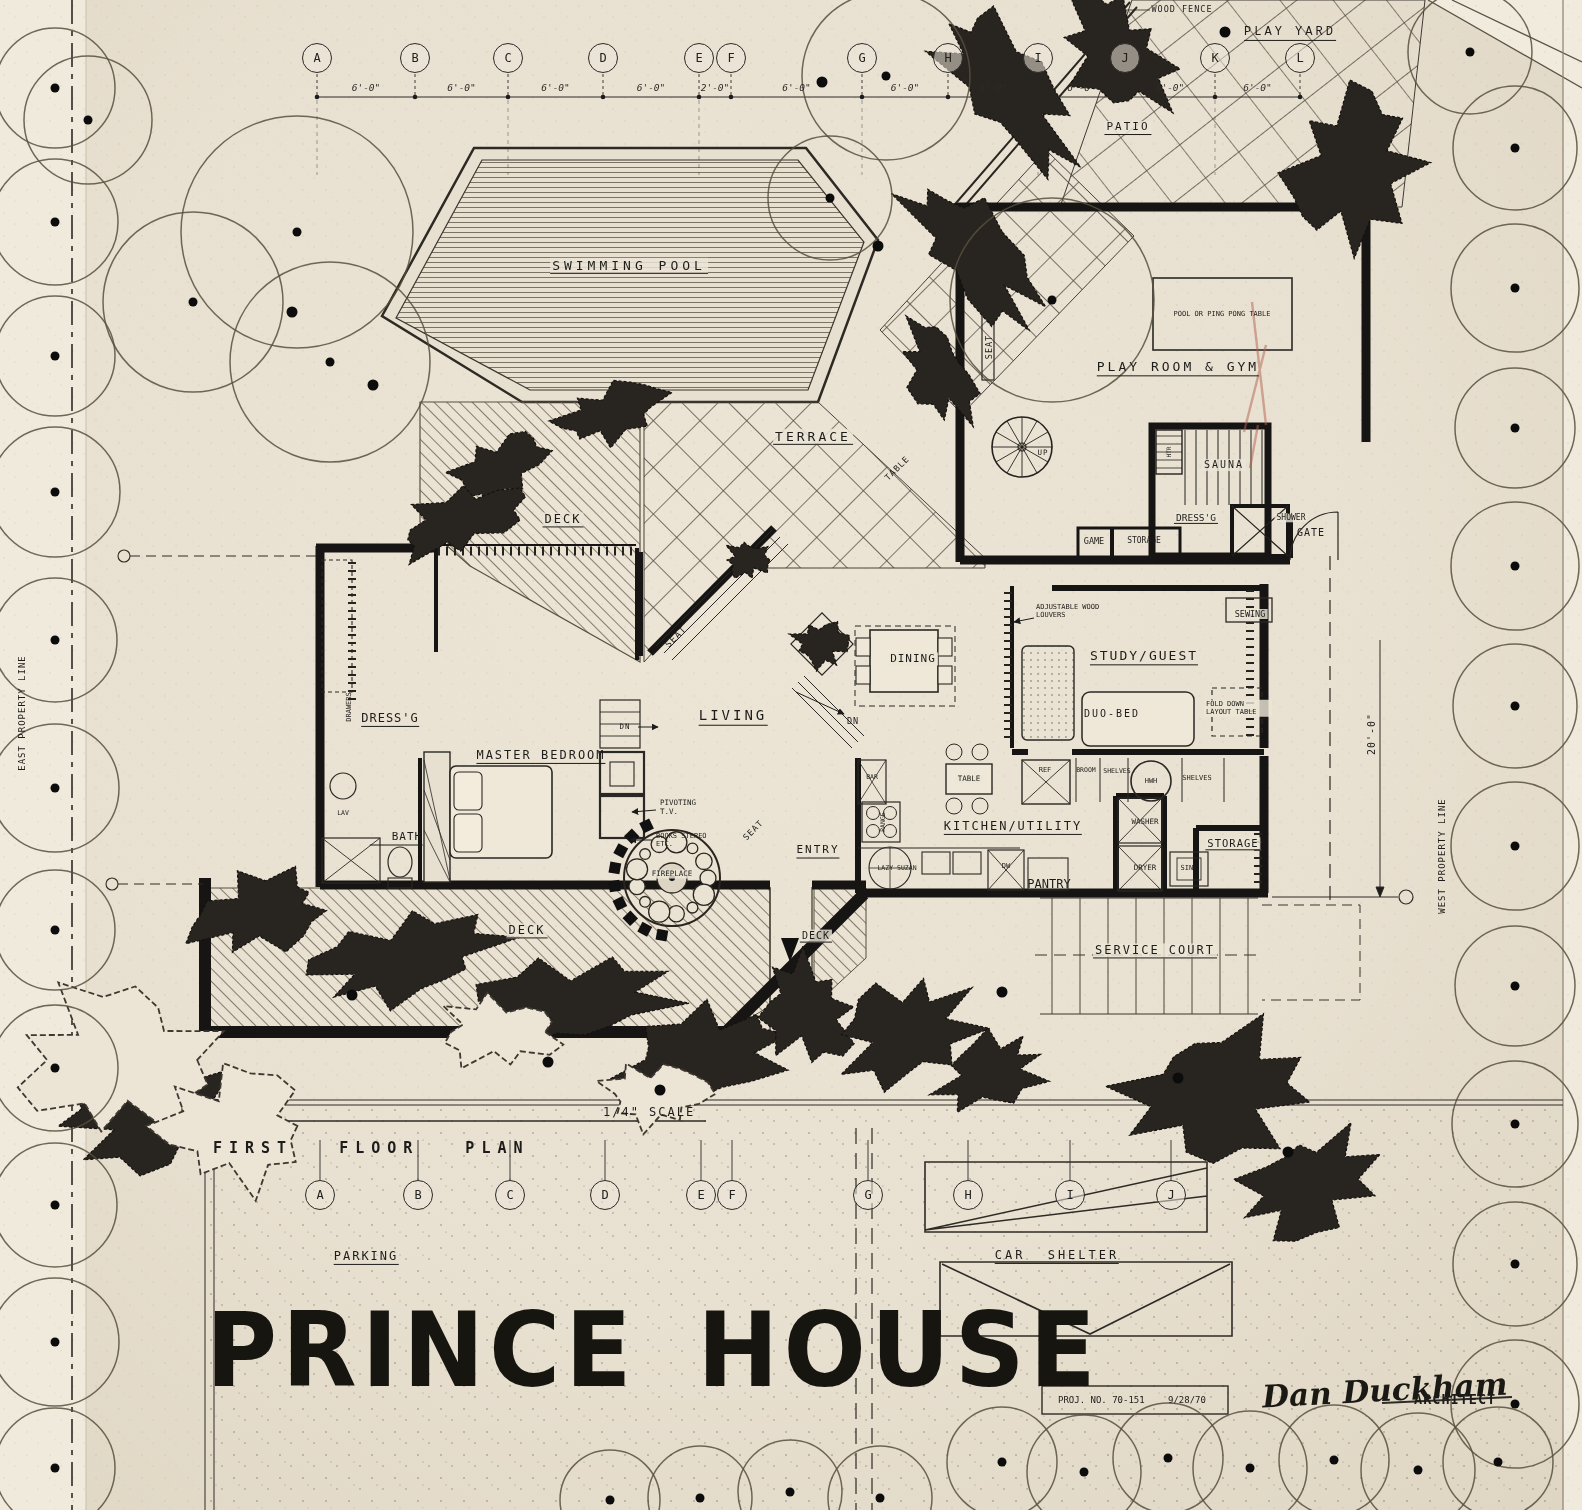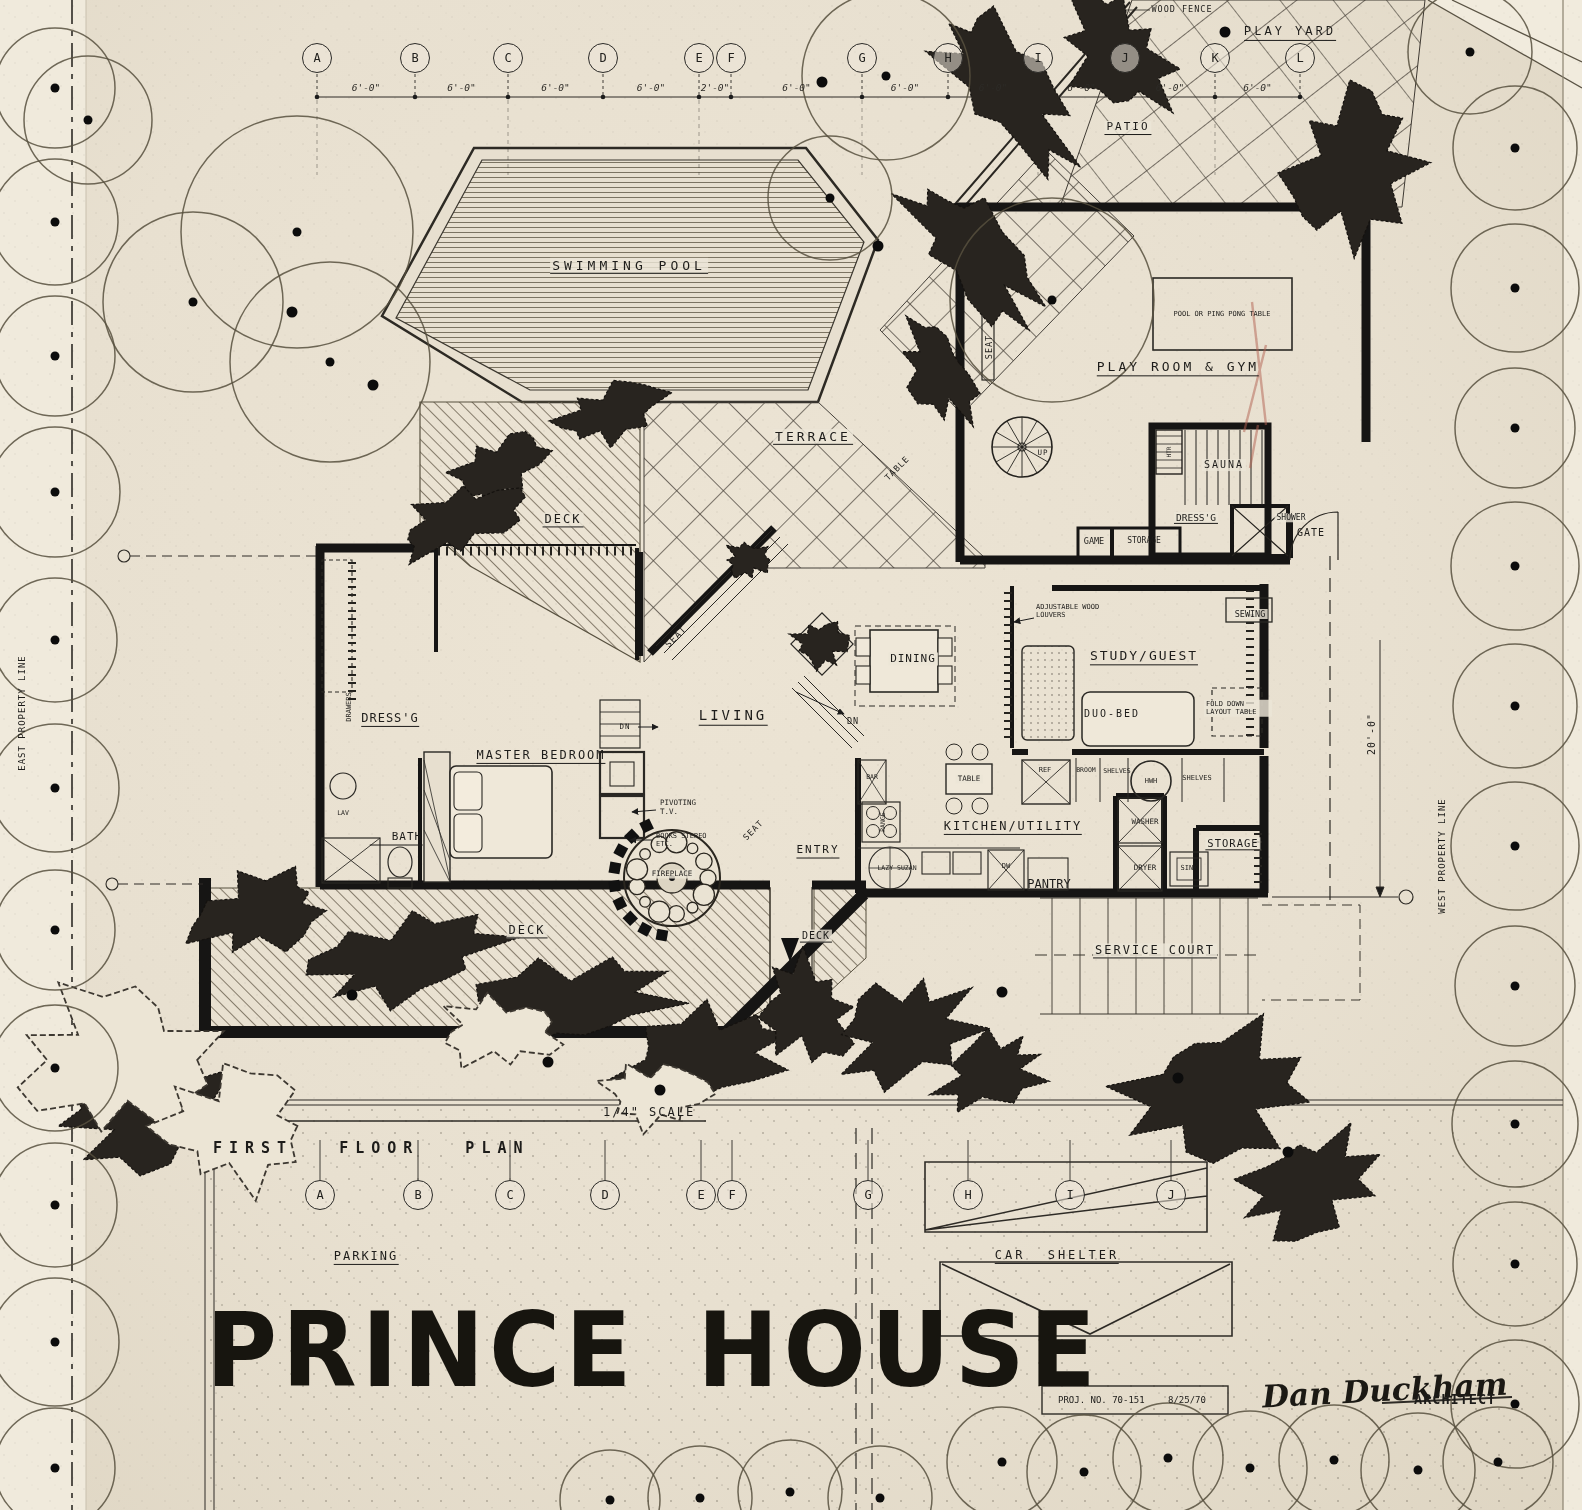--- a/index.html
+++ b/index.html
@@ -504,21 +504,21 @@
 <div class="lbl" style="left:1197px;top:778px;font-size:7px;letter-spacing:0;">SHELVES</div>
 <div class="lbl" style="left:1145px;top:822px;font-size:7.5px;letter-spacing:0;">WASHER</div>
 <div class="lbl" style="left:1145px;top:868px;font-size:7.5px;letter-spacing:0;">DRYER</div>
 <div class="lbl" style="left:1189px;top:868px;font-size:7px;letter-spacing:0;">SINK</div>
 <div class="lbl v" style="left:1169px;top:452px;font-size:6px;letter-spacing:0;">HTR</div>
 
 <div class="lbl la plantitle" style="left:213px;top:1112px;font-size:15px;letter-spacing:7px;word-spacing:30px;">FIRST FLOOR PLAN</div>
 <div class="lbl la" style="left:603px;top:1112px;font-size:12px;letter-spacing:2px;">1/4" SCALE</div>
 <div class="bigtitle">PRINCE HOUSE</div>
 <div class="lbl la" style="left:1058px;top:1400px;font-size:9px;letter-spacing:0;">PROJ. NO. 70-151</div>
-<div class="lbl la" style="left:1168px;top:1400px;font-size:9px;letter-spacing:0;">8/25/70</div>
+<div class="lbl la" style="left:1168px;top:1400px;font-size:9px;letter-spacing:0;">9/28/70</div>
 <div class="sig">Dan Duckham</div>
 <div class="lbl la" style="left:1414px;top:1400px;font-size:13.5px;letter-spacing:1px;font-weight:bold;text-align:right;">ARCHITECT</div>
 
 <div class="bub" style="left: 317px; top: 58px;">A</div>
     <div class="bub" style="left: 415px; top: 58px;">B</div>
     <div class="bub" style="left: 508px; top: 58px;">C</div>
     <div class="bub" style="left: 603px; top: 58px;">D</div>
     <div class="bub" style="left: 699px; top: 58px;">E</div>
     <div class="bub" style="left: 731px; top: 58px;">F</div>
     <div class="bub" style="left: 862px; top: 58px;">G</div>

